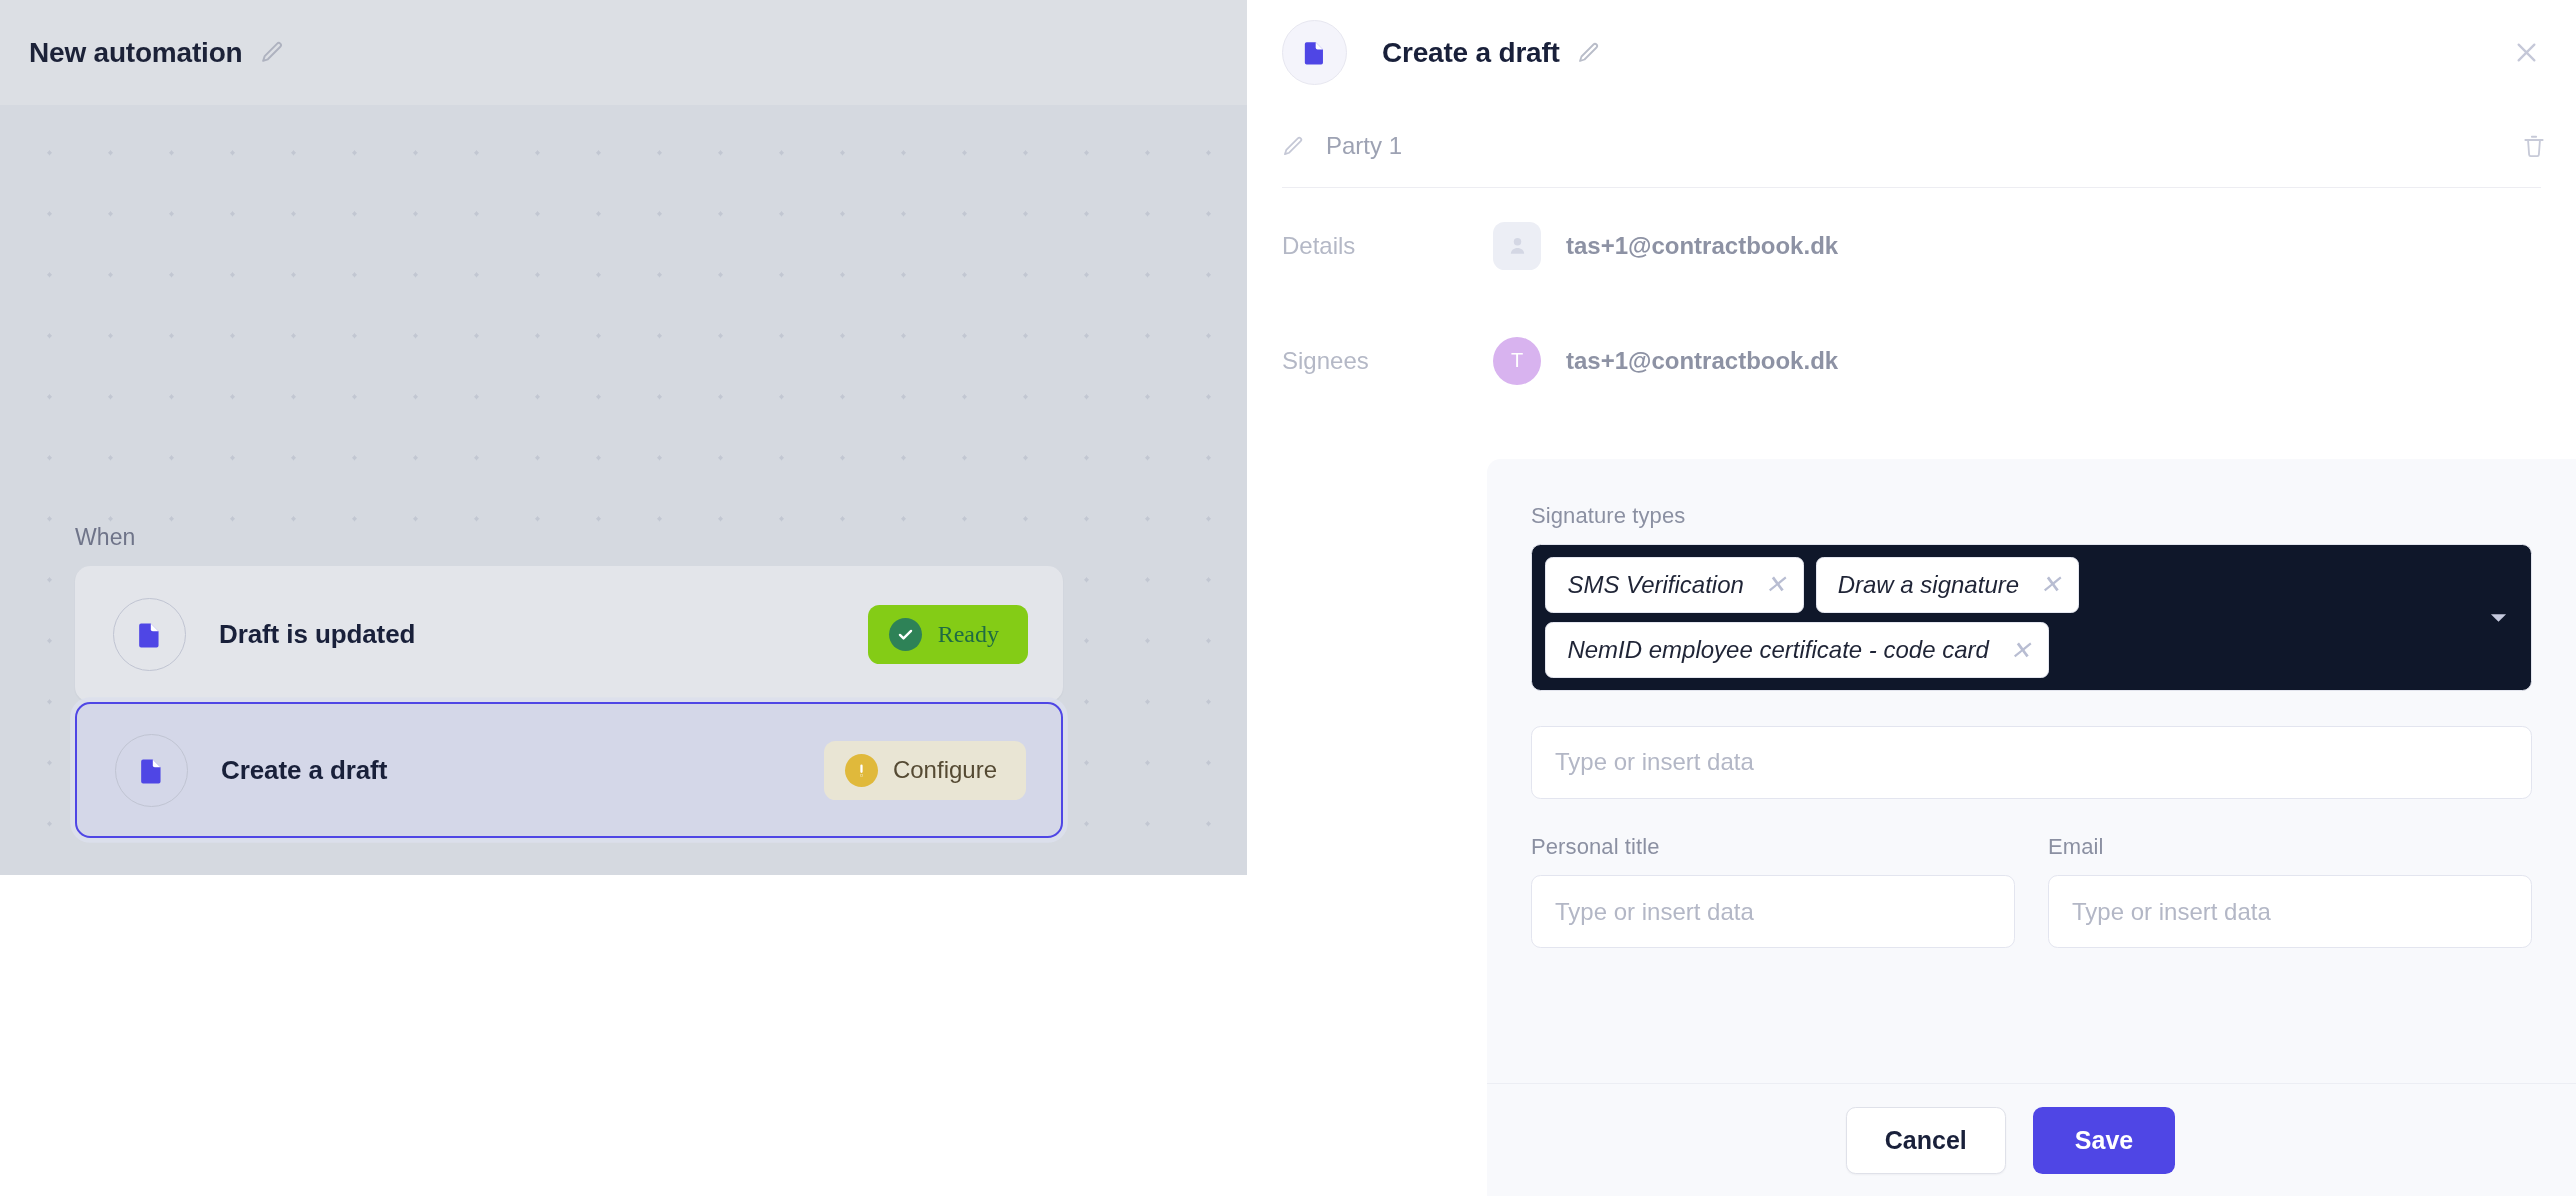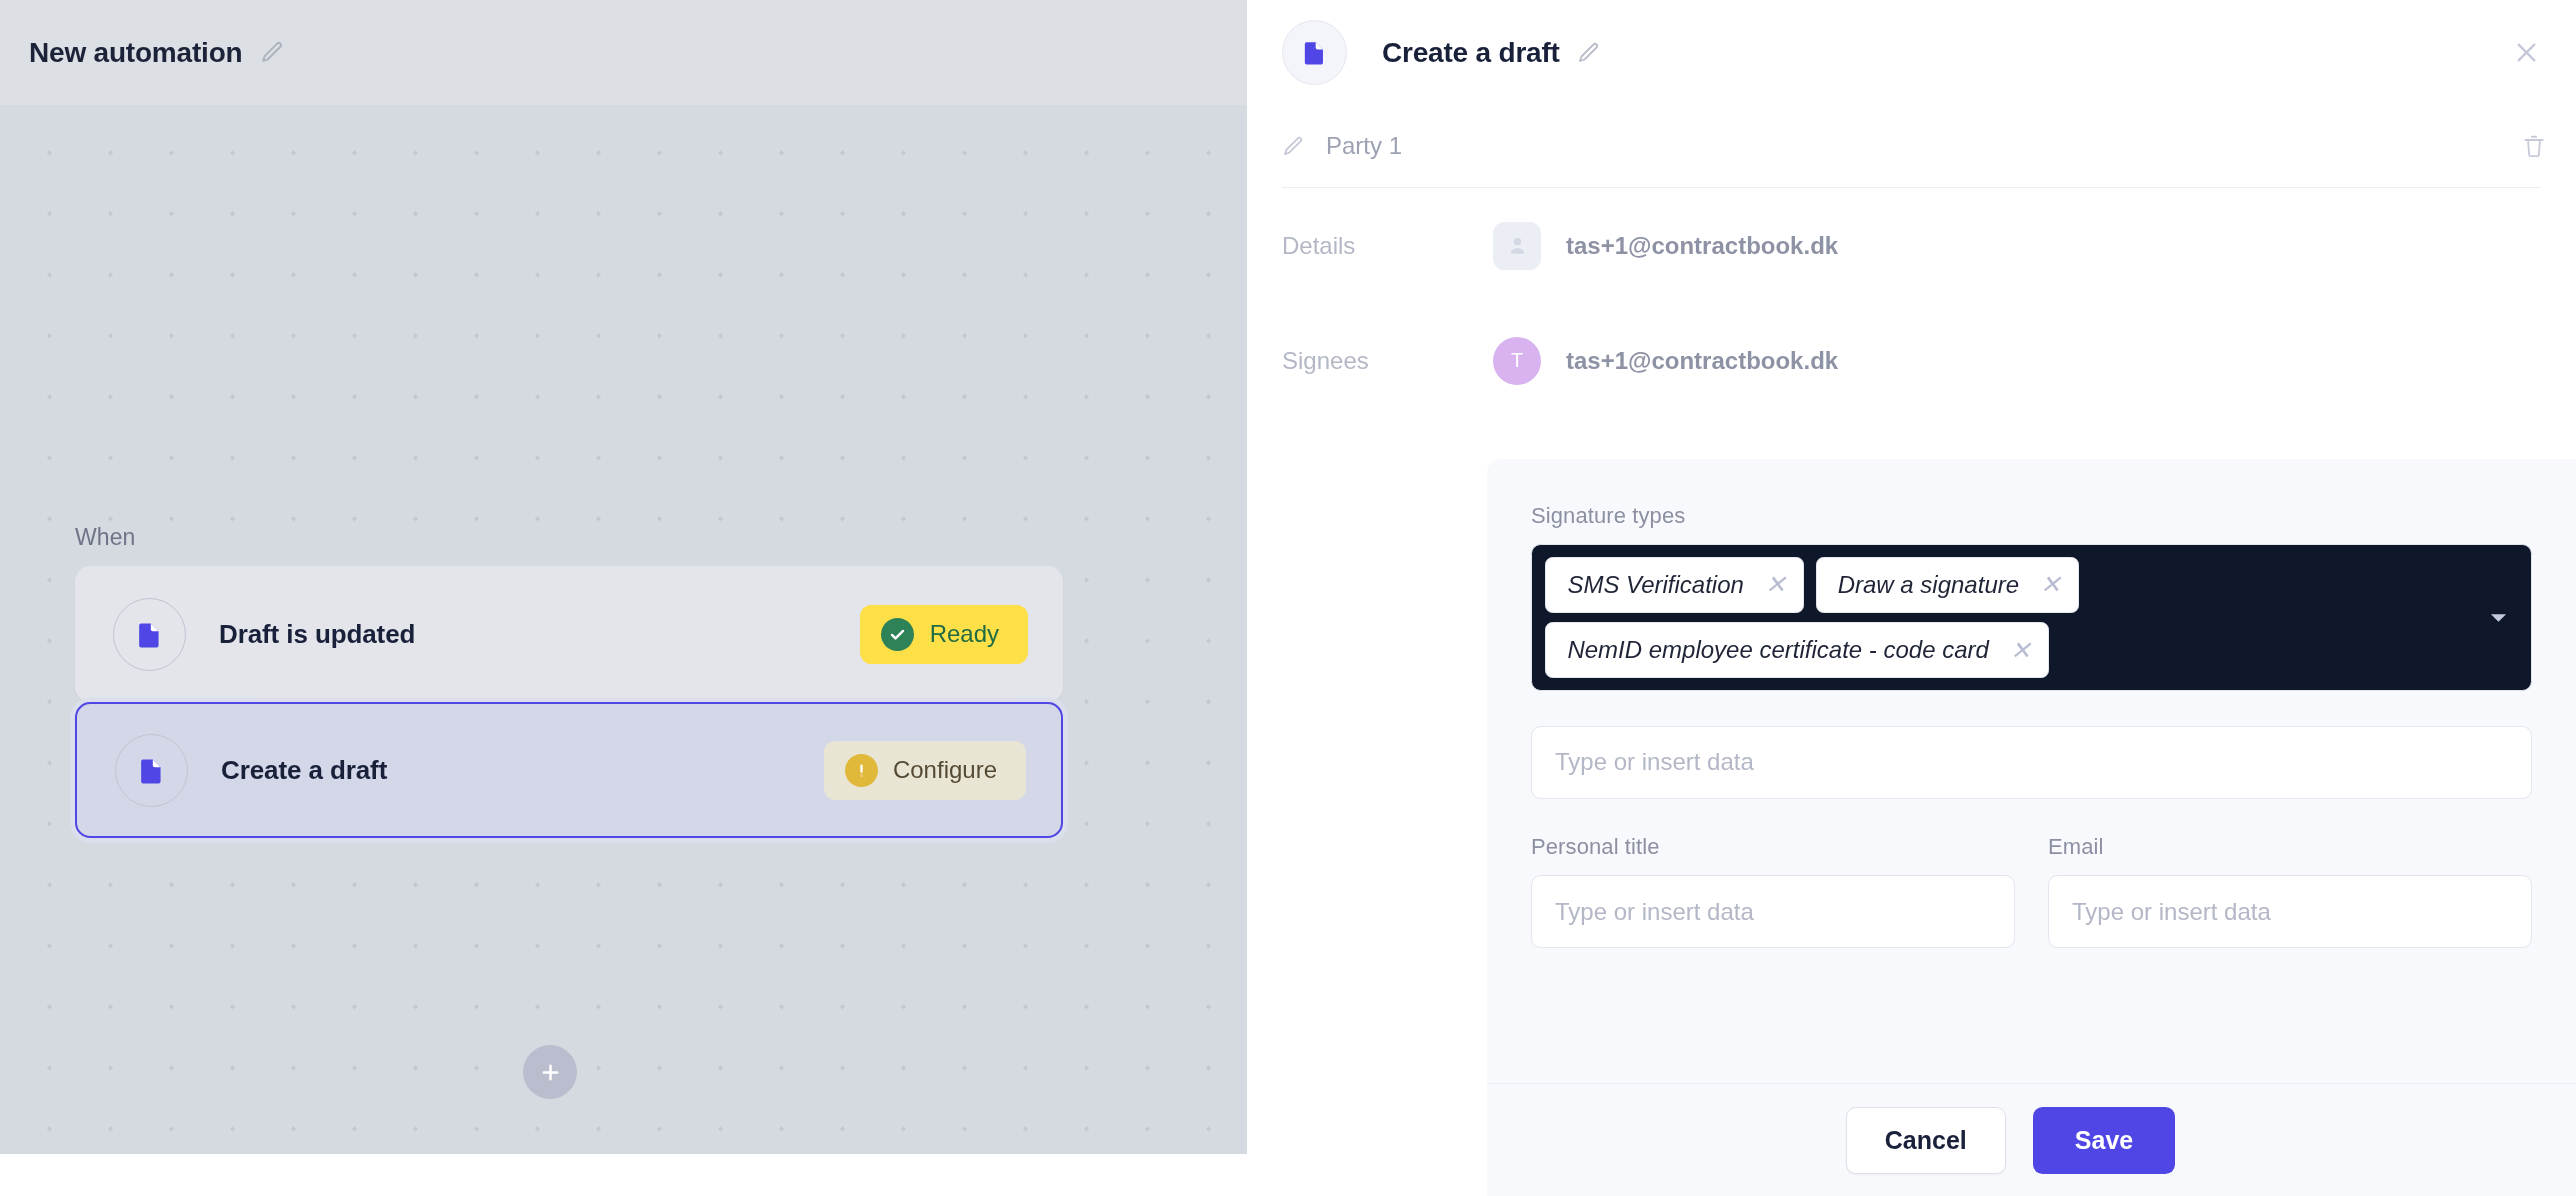--- a/index.html
+++ b/index.html
@@ -6,21 +6,21 @@
   html, body {
     width: 2576px; height: 1197px;
     font-family: "Liberation Sans", sans-serif;
     overflow: hidden;
     background: #ffffff;
   }
   .app { position: relative; width: 2576px; height: 1197px; display: flex; }
 
   
   .left-pane {
-    width: 1247px; height: 1154px;
+    width: 1247px; height: 875px;
     position: relative;
     display: flex; flex-direction: column;
     flex: 0 0 1247px;
   }
   .left-header {
     height: 105px; flex: 0 0 105px;
     background: #dcdfe4;
     display: flex; align-items: center;
     padding-left: 29px; gap: 17.3px;
   }
@@ -70,21 +70,21 @@
     letter-spacing: -0.1px;
   }
   .card-spacer { flex: 1 1 auto; }
 
   .status-pill {
     display: inline-flex; align-items: center; gap: 15.3px;
     height: 59px; padding: 0 29px 0 21px;
     border-radius: 11.5px;
     font-size: 24px; font-weight: 400;
   }
-  .status-pill.ready { background: #fde047; color: #1f6b43; }
+  .status-pill.ready { background: #84cc16; color: #1f6b43; font-family: Liberation Serif, serif; }
   .status-pill.configure { background: #e9e5d4; color: #554a33; justify-content: space-between; }
   .pill-dot {
     width: 33px; height: 33px; border-radius: 50%;
     display: flex; align-items: center; justify-content: center;
     flex: 0 0 33px;
   }
   .pill-dot.green { background: #2e8257; }
   .pill-dot.amber { background: #e0b93b; }
   .pill-dot svg { display: block; }
 

